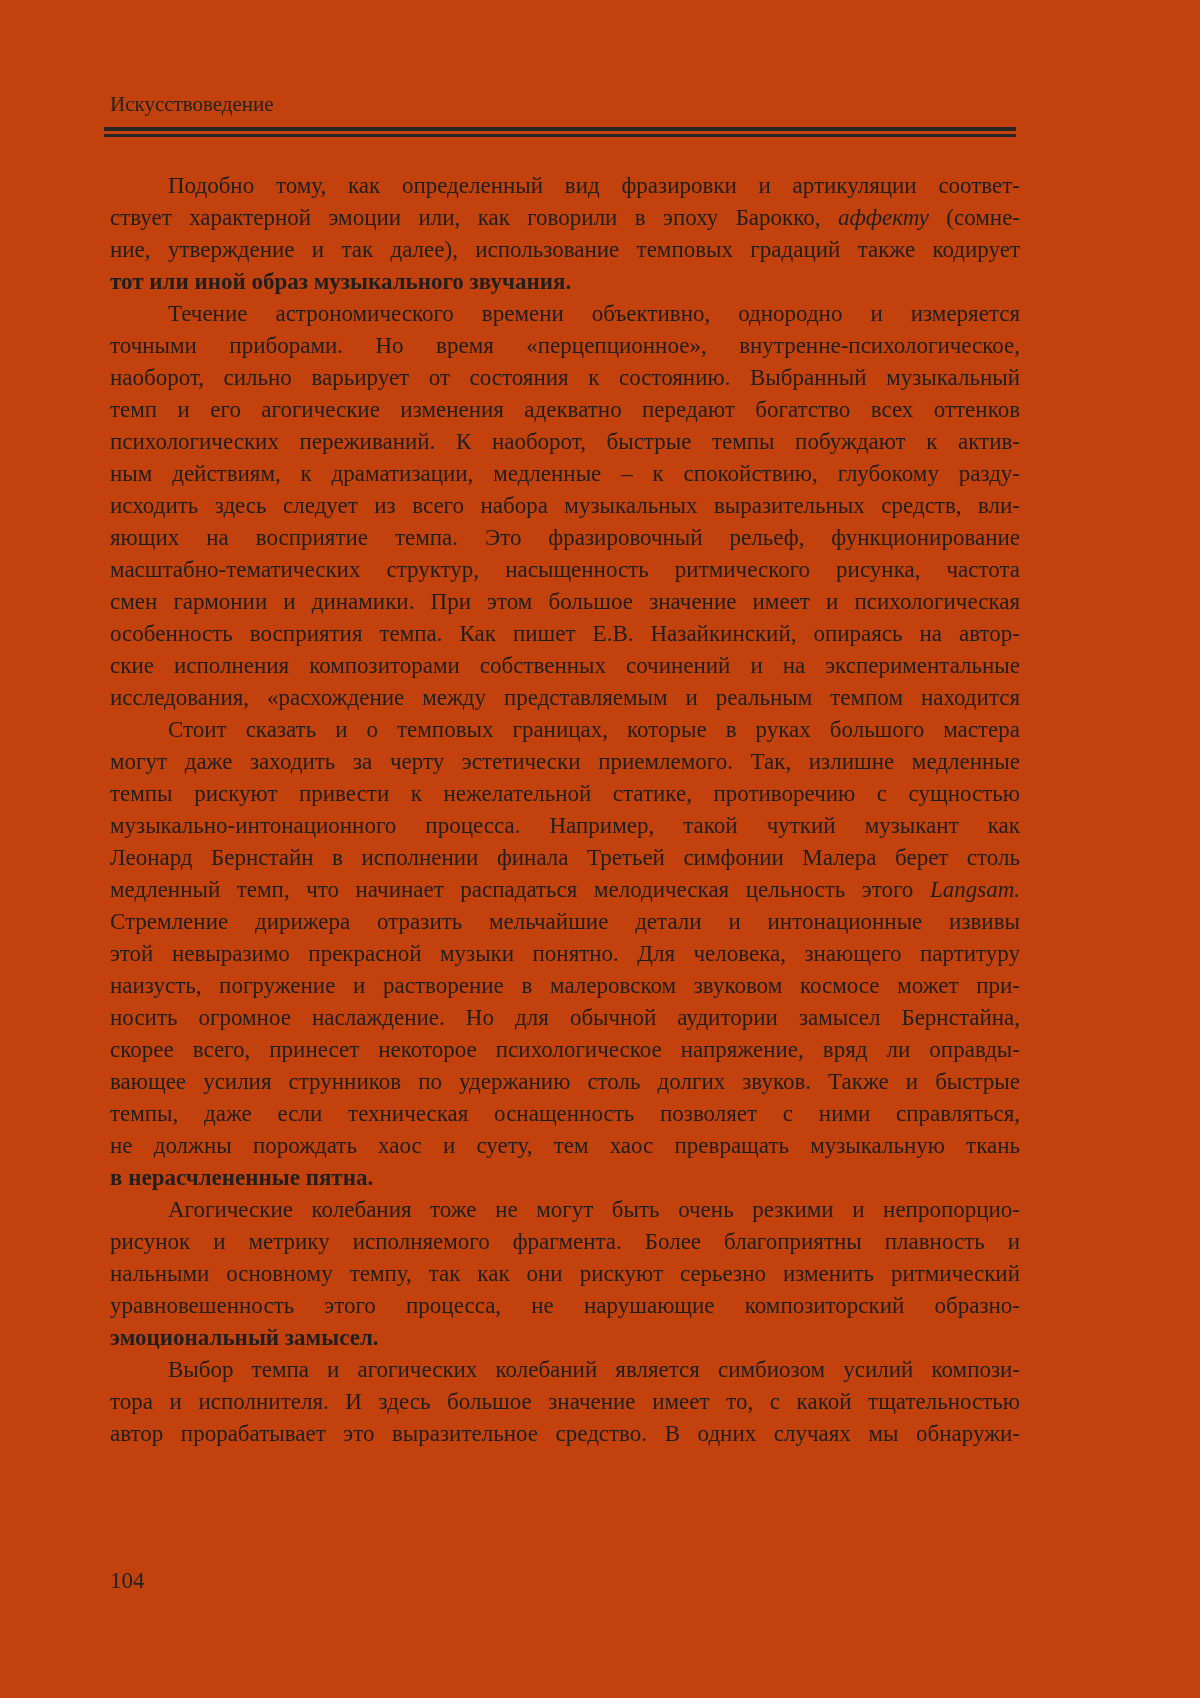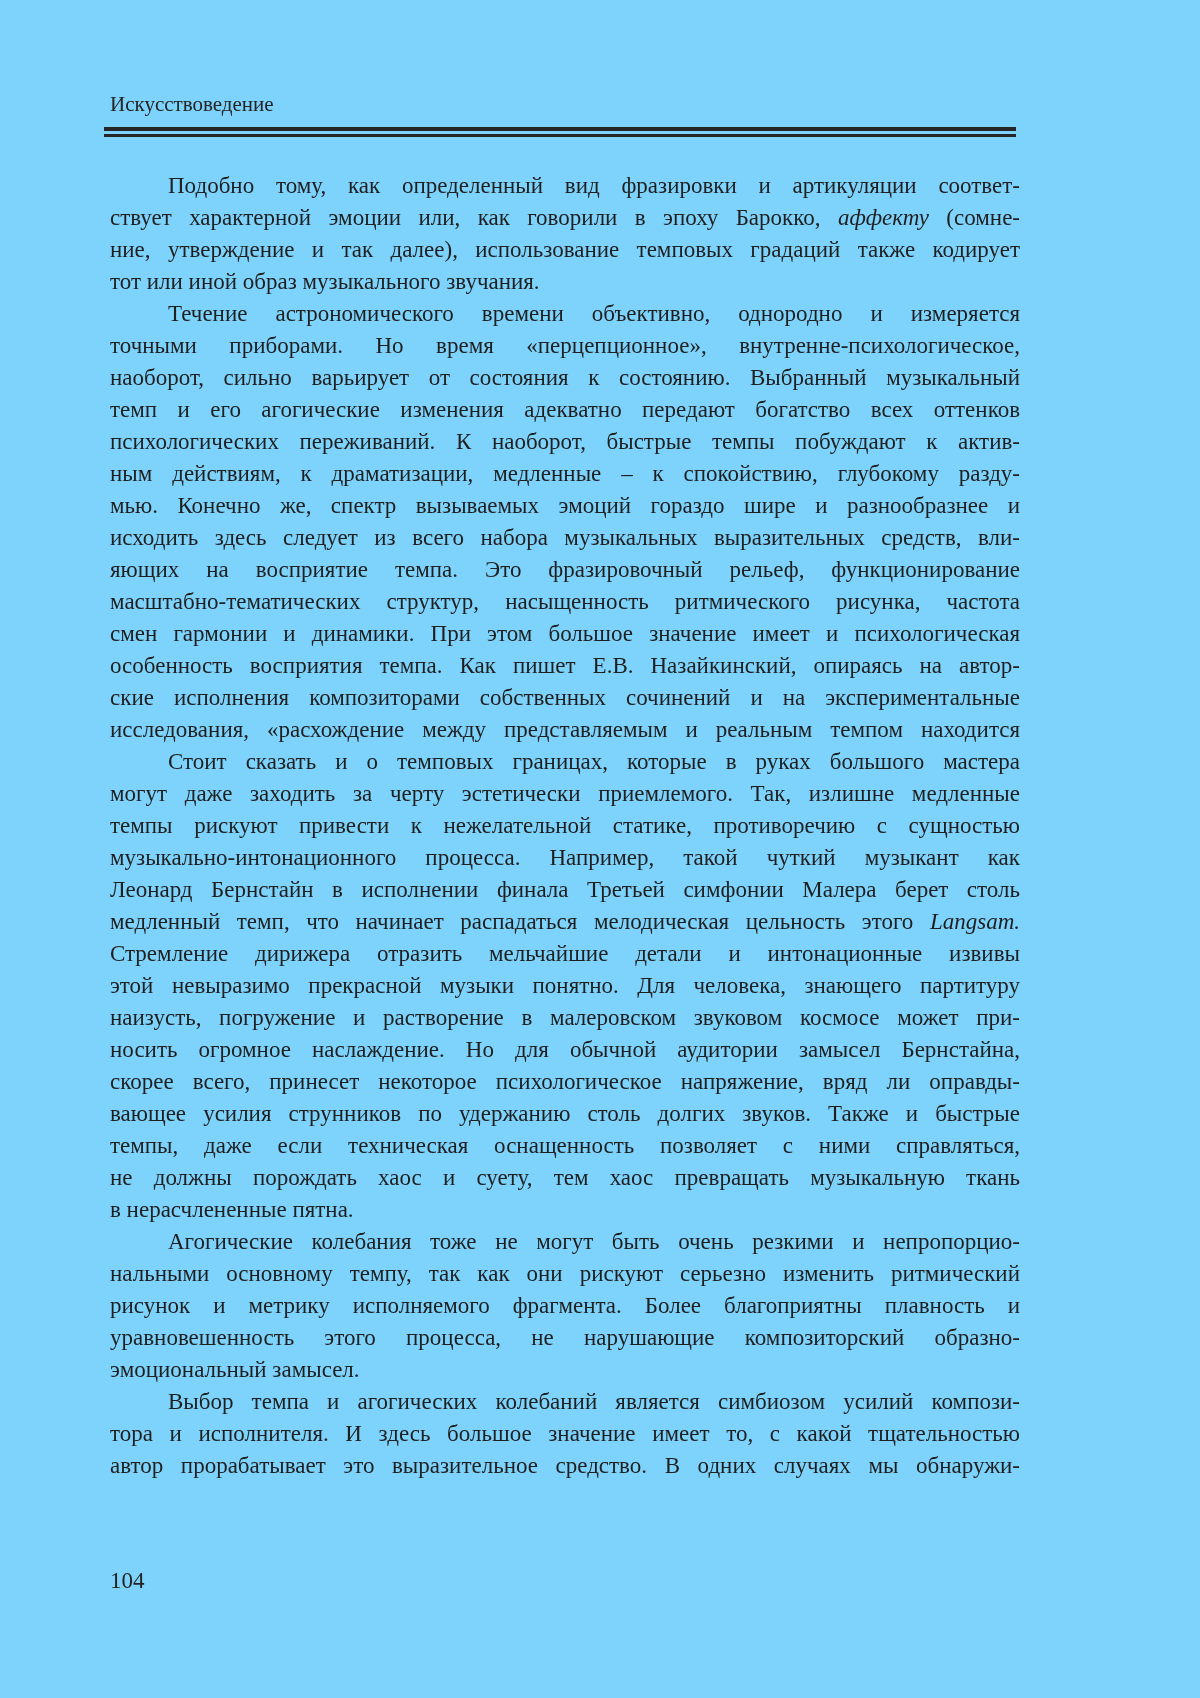--- a/index.html
+++ b/index.html
@@ -4,21 +4,21 @@
 <style>
   html, body {
     margin: 0;
     padding: 0;
     background: #ffffff;
   }
   .page {
     position: relative;
     width: 1200px;
     height: 1698px;
-    background: #7dd3fc;
+    background: #c2410c;
     overflow: hidden;
     font-family: "Liberation Serif", "DejaVu Serif", serif;
     color: #1f1f1f;
   }
   .running-head {
     position: absolute;
     left: 110px;
     top: 92px;
     width: 910px;
     font-size: 21px;
@@ -44,21 +44,21 @@
   }
   .paragraph { margin: 0; }
   .pline {
     height: 32px;
     line-height: 32px;
     text-align: justify;
     text-align-last: justify;
     white-space: normal;
   }
   .pline.indent { text-indent: 58px; }
-  .pline.para-end { text-align-last: left; }
+  .pline.para-end { text-align-last: left; font-weight: bold; }
   .it { font-style: italic; }
   .page-number {
     position: absolute;
     left: 110px;
     top: 1566px;
     width: 910px;
     font-size: 23px;
     line-height: 30px;
     color: #232323;
   }
@@ -76,21 +76,20 @@
         <div class="pline"><span>ние, утверждение и так далее), использование темповых градаций также кодирует</span></div>
         <div class="pline para-end"><span>тот или иной образ музыкального звучания.</span></div>
       </div>
       <div class="paragraph">
         <div class="pline indent"><span>Течение астрономического времени объективно, однородно и измеряется</span></div>
         <div class="pline"><span>точными приборами. Но время «перцепционное», внутренне-психологическое,</span></div>
         <div class="pline"><span>наоборот, сильно варьирует от состояния к состоянию. Выбранный музыкальный</span></div>
         <div class="pline"><span>темп и его агогические изменения адекватно передают богатство всех оттенков</span></div>
         <div class="pline"><span>психологических переживаний. К наоборот, быстрые темпы побуждают к актив-</span></div>
         <div class="pline"><span>ным действиям, к драматизации, медленные – к спокойствию, глубокому разду-</span></div>
-        <div class="pline"><span>мью. Конечно же, спектр вызываемых эмоций гораздо шире и разнообразнее и</span></div>
         <div class="pline"><span>исходить здесь следует из всего набора музыкальных выразительных средств, вли-</span></div>
         <div class="pline"><span>яющих на восприятие темпа. Это фразировочный рельеф, функционирование</span></div>
         <div class="pline"><span>масштабно-тематических структур, насыщенность ритмического рисунка, частота</span></div>
         <div class="pline"><span>смен гармонии и динамики. При этом большое значение имеет и психологическая</span></div>
         <div class="pline"><span>особенность восприятия темпа. Как пишет Е.В. Назайкинский, опираясь на автор-</span></div>
         <div class="pline"><span>ские исполнения композиторами собственных сочинений и на экспериментальные</span></div>
         <div class="pline"><span>исследования, «расхождение между представляемым и реальным темпом находится</span></div>
       </div>
       <div class="paragraph">
         <div class="pline indent"><span>Стоит сказать и о темповых границах, которые в руках большого мастера</span></div>
@@ -104,22 +103,22 @@
         <div class="pline"><span>наизусть, погружение и растворение в малеровском звуковом космосе может при-</span></div>
         <div class="pline"><span>носить огромное наслаждение. Но для обычной аудитории замысел Бернстайна,</span></div>
         <div class="pline"><span>скорее всего, принесет некоторое психологическое напряжение, вряд ли оправды-</span></div>
         <div class="pline"><span>вающее усилия струнников по удержанию столь долгих звуков. Также и быстрые</span></div>
         <div class="pline"><span>темпы, даже если техническая оснащенность позволяет с ними справляться,</span></div>
         <div class="pline"><span>не должны порождать хаос и суету, тем хаос превращать музыкальную ткань</span></div>
         <div class="pline para-end"><span>в нерасчлененные пятна.</span></div>
       </div>
       <div class="paragraph">
         <div class="pline indent"><span>Агогические колебания тоже не могут быть очень резкими и непропорцио-</span></div>
+        <div class="pline"><span>рисунок и метрику исполняемого фрагмента. Более благоприятны плавность и</span></div>
         <div class="pline"><span>нальными основному темпу, так как они рискуют серьезно изменить ритмический</span></div>
-        <div class="pline"><span>рисунок и метрику исполняемого фрагмента. Более благоприятны плавность и</span></div>
         <div class="pline"><span>уравновешенность этого процесса, не нарушающие композиторский образно-</span></div>
         <div class="pline para-end"><span>эмоциональный замысел.</span></div>
       </div>
       <div class="paragraph">
         <div class="pline indent"><span>Выбор темпа и агогических колебаний является симбиозом усилий компози-</span></div>
         <div class="pline"><span>тора и исполнителя. И здесь большое значение имеет то, с какой тщательностью</span></div>
         <div class="pline"><span>автор прорабатывает это выразительное средство. В одних случаях мы обнаружи-</span></div>
       </div>
     </div>
   <div class="page-number">104</div>

